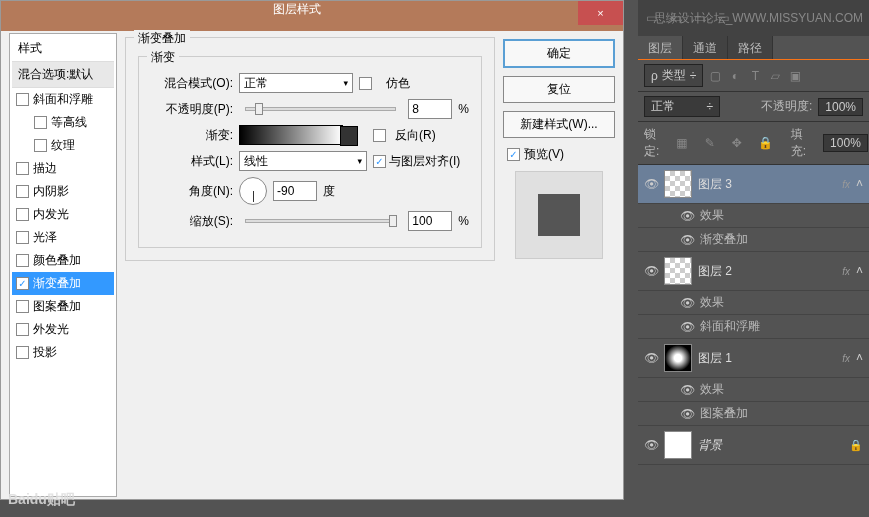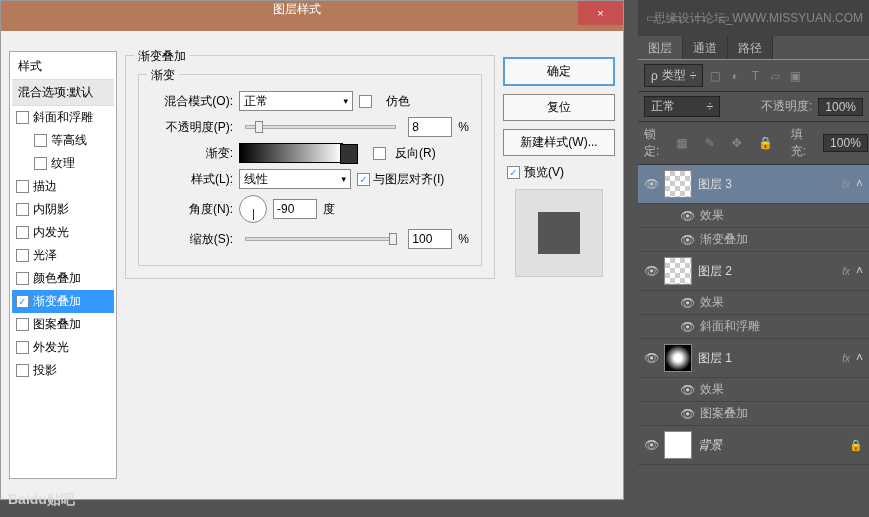--- a/index.html
+++ b/index.html
@@ -1,20 +1,20 @@
 <!DOCTYPE html>
 <html><head>
 <meta charset="utf-8">
 <style>
 *{box-sizing:border-box;margin:0;padding:0;font-family:"Microsoft YaHei","SimSun",sans-serif;font-size:12px}
 body{background:#535353;width:869px;height:517px;overflow:hidden;position:relative}
 .dialog{position:absolute;left:0;top:0;width:624px;height:500px;background:#f0f0f0;border:1px solid #999}
 .titlebar{height:30px;background:#b47a5a;display:flex;padding-left:272px;color:#fff;position:relative}
 .close-btn{position:absolute;right:0;top:0;width:45px;height:24px;background:#c75050;color:#fff;display:flex;align-items:center;justify-content:center;font-size:11px}
-.dialog-body{display:flex;height:calc(100% - 30px);padding:20px 8px}
+.dialog-body{display:flex;height:calc(100% - 30px);padding:2px 8px}
 .left-col{width:108px;background:#fff;border:1px solid #aaa;padding:2px}
 .left-header{padding:4px 6px;border-bottom:1px solid #ddd;background:#fff}
 .left-sub{padding:4px 6px;background:#e8e8e8;border-bottom:1px solid #ddd}
 .style-item{padding:3px 4px;display:flex;align-items:center;gap:4px;cursor:default}
 .style-item.indent{padding-left:22px}
 .style-item.sel{background:#3399ff;color:#fff}
 .cb{width:13px;height:13px;border:1px solid #888;background:#fff;display:inline-flex;align-items:center;justify-content:center;font-size:10px;color:#3399ff}
 .mid-col{flex:1;padding:0 8px;position:relative}
 .fieldset{border:1px solid #ccc;padding:8px 12px 12px;margin-top:4px;position:relative}
 .fieldset-label{position:absolute;top:-8px;left:8px;background:#f0f0f0;padding:0 4px}
@@ -166,21 +166,21 @@
             <div class="gradient-box"></div>
             <span style="width:18px"></span>
             <label style="display:flex;align-items:center;gap:9px">
                 <span class="cb"></span>
                 <span>反向(R)</span>
               </label>
           </div>
 
           <div class="row">
             <span class="row-label">样式(L):</span>
-            <div class="select-box" style="width:112px">
+            <div class="select-box" style="width:128px">
                 <span>线性</span>
               </div>
             <label style="display:flex;align-items:center;gap:3px">
                 <span class="cb">✓</span>
                 <span>与图层对齐(I)</span>
               </label>
           </div>
 
           <div class="row">
             <span class="row-label">角度(N):</span>

